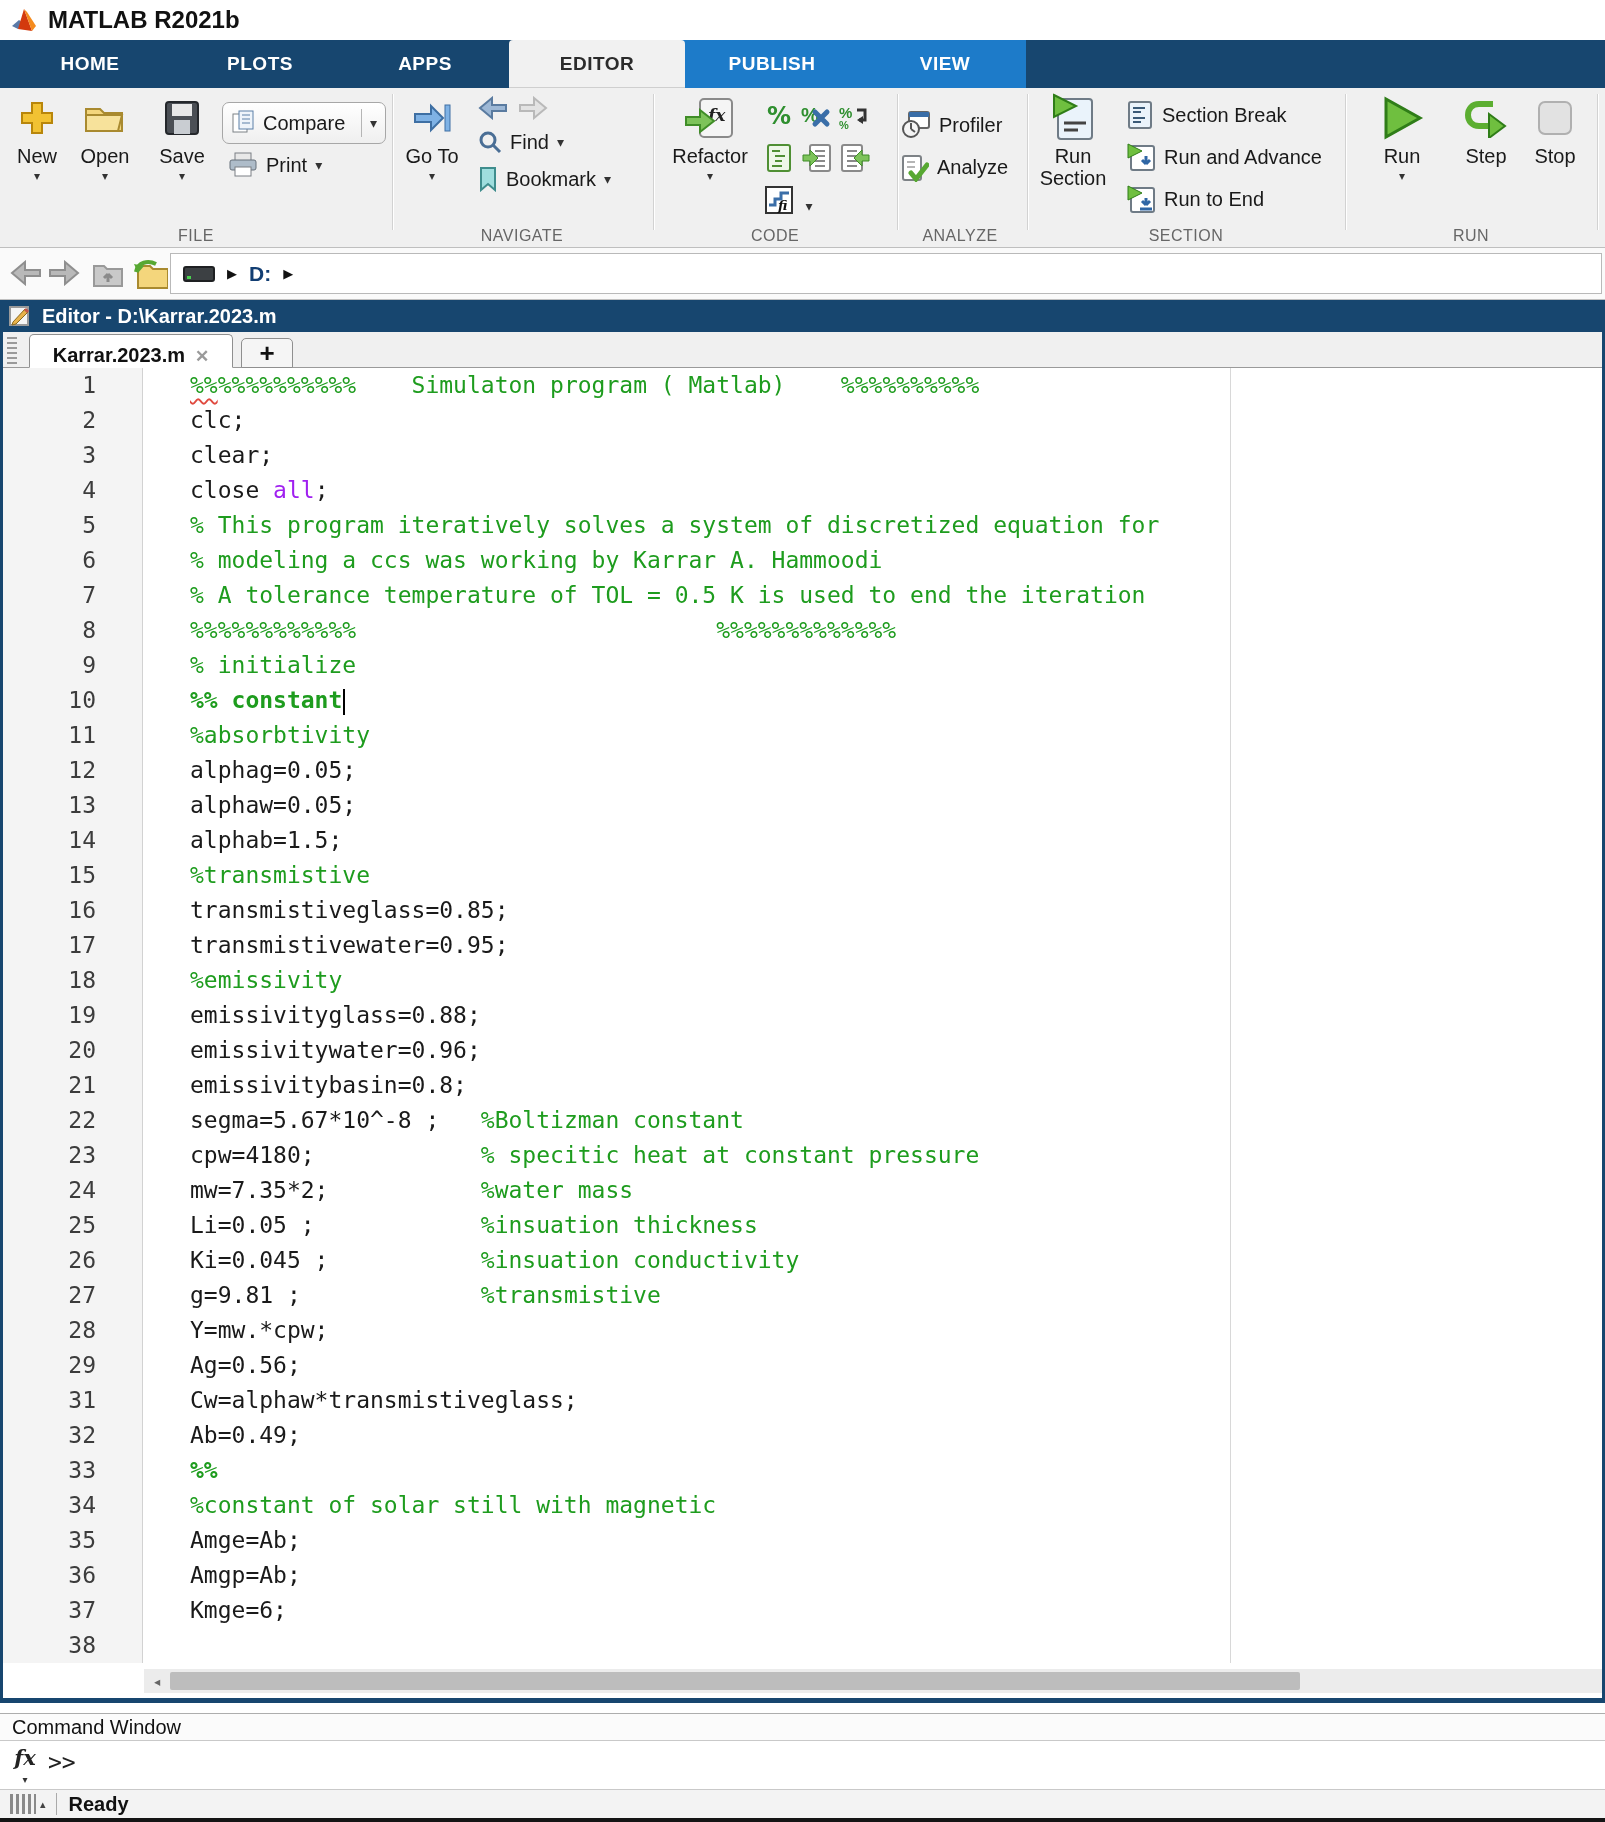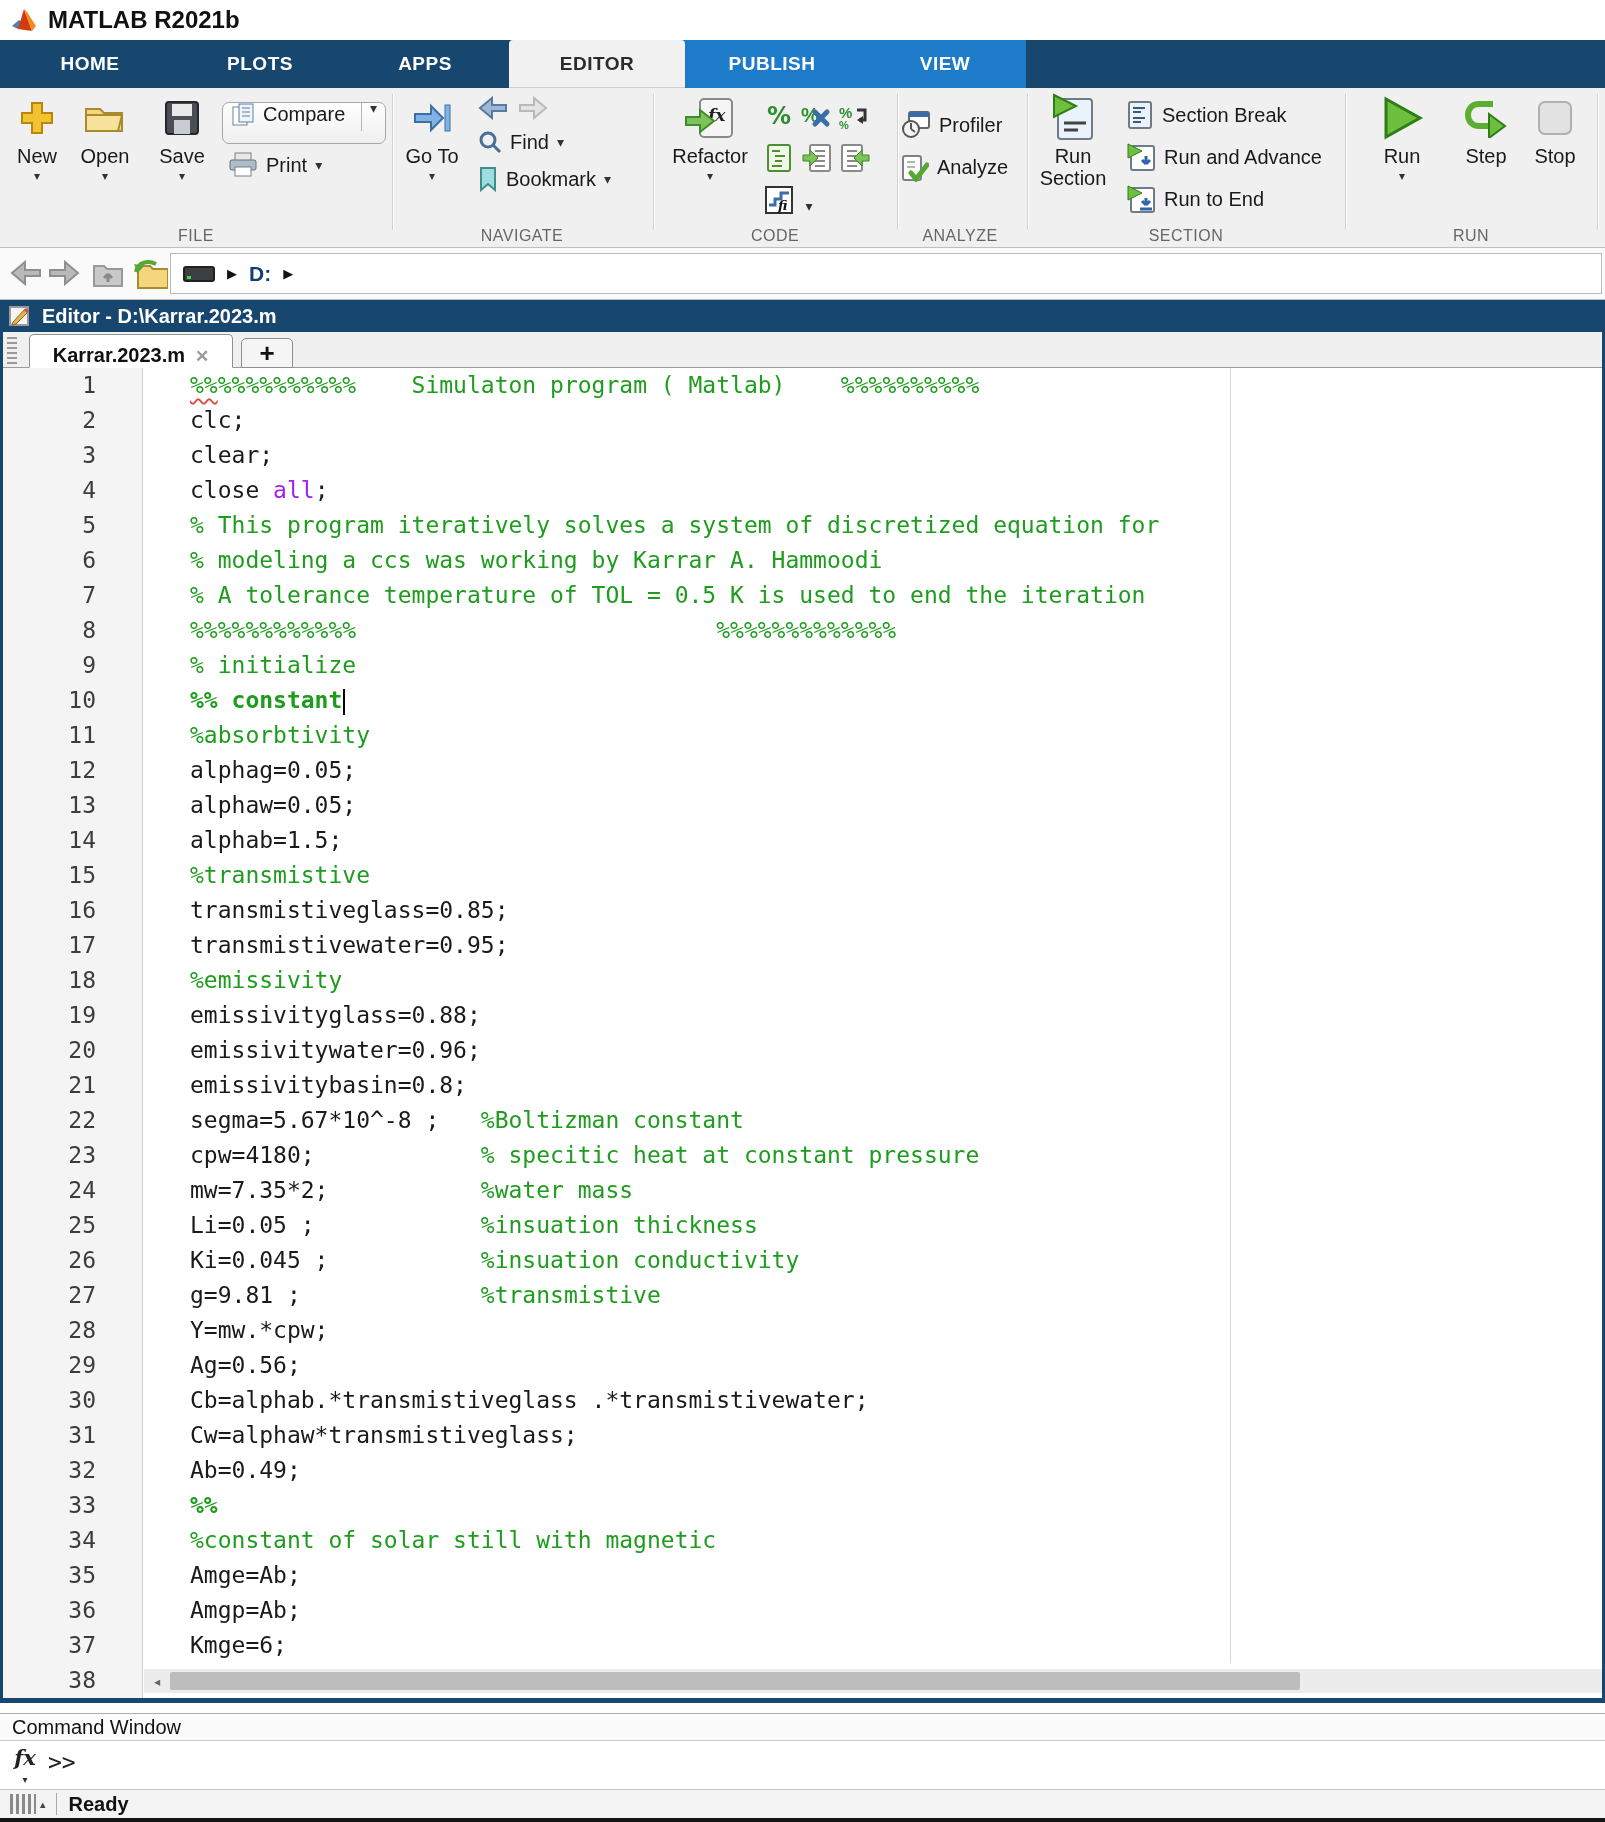--- a/index.html
+++ b/index.html
@@ -23,21 +23,21 @@
   
   .ribbon{height:160px;background:#f0f0f0;position:relative;border-bottom:1px solid #bfbfbf;}
   .sep{position:absolute;top:6px;height:136px;width:1px;background:#d2d2d2;box-shadow:1px 0 0 #fff;}
   .sec-label{position:absolute;bottom:2px;width:200px;text-align:center;font-size:16px;color:#666;letter-spacing:.5px;}
   .stack{position:absolute;top:6px;display:flex;flex-direction:column;align-items:center;gap:3px;}
   .stack .ibox{height:48px;display:flex;align-items:center;justify-content:center;}
   .blabel{font-size:20px;color:#1a1a1a;white-space:nowrap;}
   .drop{font-size:12px;color:#333;line-height:10px;}
   .hrow{position:absolute;display:flex;align-items:center;gap:8px;}
   .btn-compare{position:absolute;left:222px;top:14px;width:164px;height:42px;border:1px solid #a7a7a7;border-radius:7px;
-      background:linear-gradient(#ffffff,#efefef);display:flex;gap:8px;padding:0 8px;}
+      background:linear-gradient(#ffffff,#efefef);display:flex;align-items:center;gap:8px;padding:0 8px;}
   .btn-compare .vd{width:1px;height:28px;background:#b5b5b5;margin-left:auto;}
   .two-line{font-size:20px;text-align:center;line-height:22px;}
   .gridcell{position:absolute;width:32px;height:32px;display:flex;align-items:center;justify-content:center;}
   .pct{font-size:24px;font-weight:700;color:#2f8f2f;font-family:"DejaVu Sans",sans-serif;}
 
   
   .addr{height:52px;background:#fafafa;position:relative;border-bottom:1px solid #c0c0c0;}
   .addr .nav{position:absolute;top:12px;}
   .crumbfield{position:absolute;left:170px;right:3px;top:5px;height:41px;background:#fff;border:1px solid #b9b9b9;
      display:flex;align-items:center;gap:12px;padding-left:12px;}
@@ -566,24 +566,20 @@
         </div>
         <div class="code-row">
           <div class="gutter-num">28</div>
           <div class="code-text"><span class="t-k">Y=mw.*cpw;</span></div>
         </div>
         <div class="code-row">
           <div class="gutter-num">29</div>
           <div class="code-text"><span class="t-k">Ag=0.56;</span></div>
         </div>
         <div class="code-row">
-          <div class="gutter-num">30</div>
-          <div class="code-text"><span class="t-k">Cb=alphab.*transmistiveglass .*transmistivewater;</span></div>
-        </div>
-        <div class="code-row">
           <div class="gutter-num">31</div>
           <div class="code-text"><span class="t-k">Cw=alphaw*transmistiveglass;</span></div>
         </div>
         <div class="code-row">
           <div class="gutter-num">32</div>
           <div class="code-text"><span class="t-k">Ab=0.49;</span></div>
         </div>
         <div class="code-row">
           <div class="gutter-num">33</div>
           <div class="code-text"><span class="t-b">%%</span></div>

